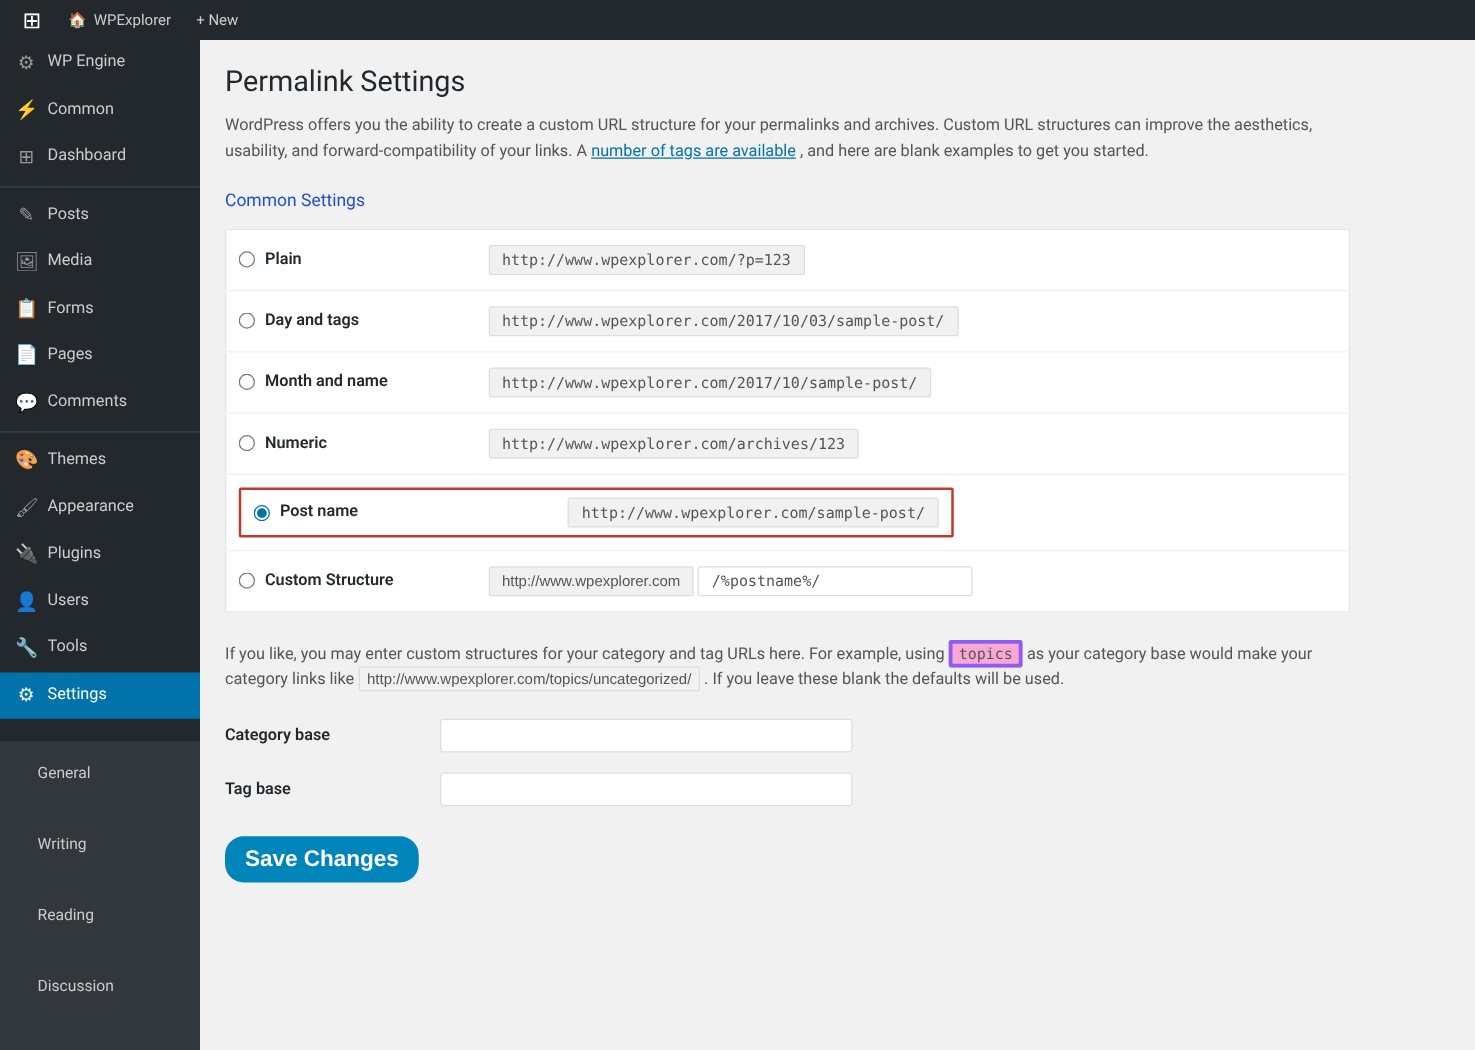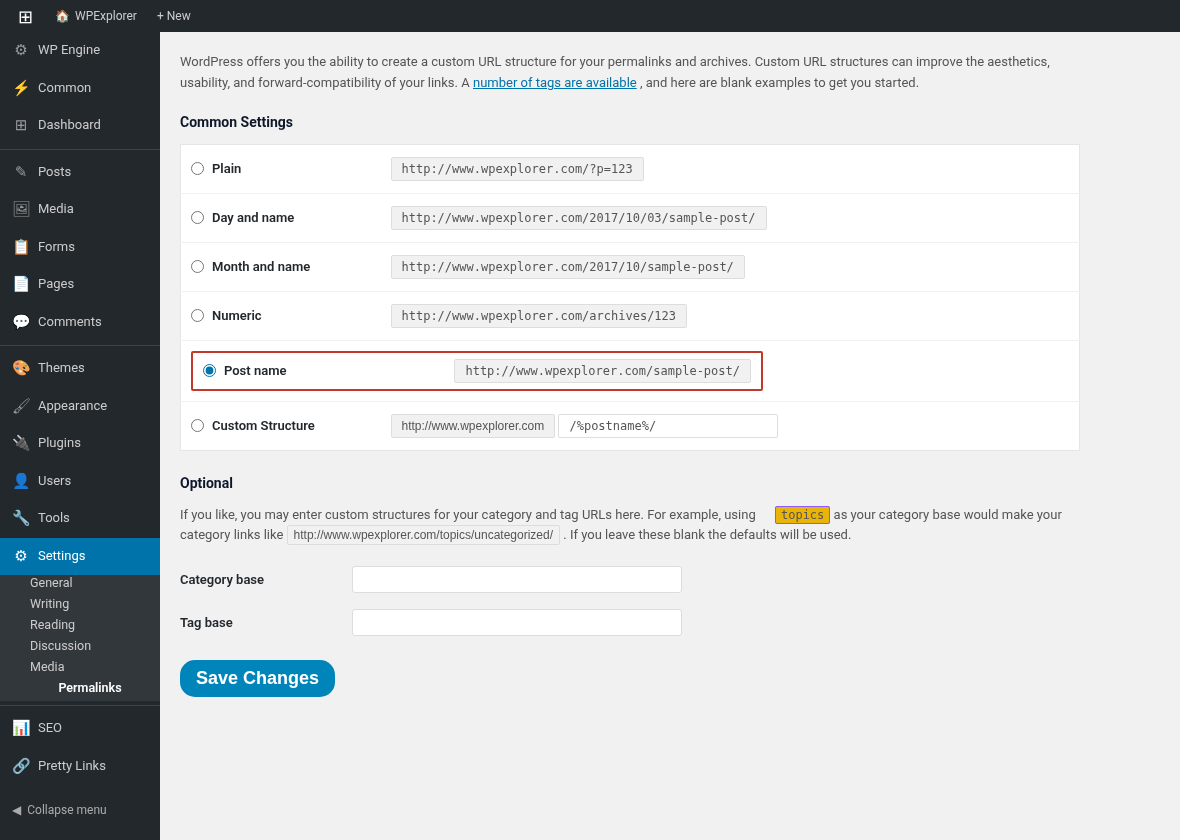--- a/index.html
+++ b/index.html
@@ -53,24 +53,25 @@
       font-size: 13px;
       color: #ccc;
       line-height: 1.3;
     }
     .sidebar-item.active { background: #0073aa; color: #fff; }
     .sidebar-item .icon { font-size: 15px; width: 18px; text-align: center; color: #999; flex-shrink: 0; }
     .sidebar-item.active .icon { color: #fff; }
 
     .sidebar-submenu { background: #32373c; }
     .sidebar-submenu .sub-item {
-      padding: 0 10px 6px 30px;
+      padding: 18px 10px 6px 30px;
       cursor: pointer;
       color: #ccc;
       font-size: 12.5px;
+      margin-top: 18px;
     }
     .sidebar-submenu .sub-item.active { color: #fff; font-weight: 600; text-align: center; }
 
     .sidebar-divider { height: 1px; background: #37444c; margin: 4px 0; }
 
     
     .content-area {
       flex: 1;
       overflow-y: auto;
       background: #f1f1f1;
@@ -88,22 +89,22 @@
       color: #555;
       line-height: 1.6;
       margin-bottom: 20px;
       max-width: 900px;
       font-size: 13px;
     }
     .intro-text a { color: #0073aa; text-decoration: underline; }
 
     .section-title {
       font-size: 14px;
-      font-weight: 700;
-      color: #0f172a;
+      font-weight: 400;
+      color: #1d4ed8;
       margin-bottom: 14px;
     }
 
     .settings-table {
       width: 100%;
       max-width: 900px;
       border-collapse: collapse;
       background: #fff;
       border: 1px solid #e5e5e5;
       margin-bottom: 24px;
@@ -174,27 +175,26 @@
     }
 
     .optional-section { margin-top: 4px; max-width: 900px; }
     .optional-text {
       color: #555;
       line-height: 1.6;
       margin-bottom: 20px;
       font-size: 13px;
     }
     .optional-text code {
-      background: #eab308;
-      border: 1px solid #8b5cf6;
+      background: #f9a8d4;
+      border: 3px solid #8b5cf6;
       padding: 1px 5px;
       font-family: monospace;
       font-size: 12px;
       border-radius: 2px;
-      margin-left: 16px;
     }
     .optional-text .url-code {
       background: #f1f1f1;
       border: 1px solid #ddd;
       padding: 2px 6px;
       font-family: Liberation Sans, sans-serif;
       font-size: 12px;
       border-radius: 2px;
     }
     .form-row {
@@ -345,20 +345,21 @@
       <span>Pretty Links</span>
     </div>
     <div class="collapse-menu">
       <span>◀</span>
       <span>Collapse menu</span>
     </div>
   </div>
 
   <div class="content-area">
 
+    <h1 class="page-title">Permalink Settings</h1>
 
     <p class="intro-text">
       <span>WordPress offers you the ability to create a custom URL structure for your permalinks and archives. Custom URL structures can improve the aesthetics, usability, and forward-compatibility of your links. A</span>
       <a href="#">number of tags are available</a>
       <span>, and here are blank examples to get you started.</span>
     </p>
 
     <h2 class="section-title">Common Settings</h2>
 
     <table class="settings-table">
@@ -373,21 +374,21 @@
         </td>
         <td class="value-col">
           <span class="url-display">http://www.wpexplorer.com/?p=123</span>
         </td>
       </tr>
 
       <tr>
         <td class="label-col">
           <label class="radio-label">
             <input type="radio" name="permalink" value="day-name" style="">
-            <span>Day and name</span>
+            <span>Day and tags</span>
           </label>
         </td>
         <td class="value-col">
           <span class="url-display">http://www.wpexplorer.com/2017/10/03/sample-post/</span>
         </td>
       </tr>
 
       <tr>
         <td class="label-col">
           <label class="radio-label">
@@ -408,21 +409,21 @@
           </label>
         </td>
         <td class="value-col">
           <span class="url-display">http://www.wpexplorer.com/archives/123</span>
         </td>
       </tr>
 
       <tr class="highlighted-row">
         <td colspan="2" style="padding: 10px;">
           <span class="highlight-border">
-            <label class="radio-label" style="font-weight:600;">
+            <label class="radio-label" style="font-weight:600;align-items:flex-end;">
               <input type="radio" name="permalink" value="post-name" checked="" class="selected-radio" style="">
               <span>Post name</span>
             </label>
             <span class="url-display" style="margin-left: 160px;">http://www.wpexplorer.com/sample-post/</span>
           </span>
         </td>
       </tr>
 
       <tr class="custom-structure-row">
         <td class="label-col">
@@ -433,21 +434,20 @@
         </td>
         <td class="value-col">
           <span class="custom-url-prefix">http://www.wpexplorer.com</span>
           <input type="text" class="custom-url-input" value="/%postname%/" style="">
         </td>
       </tr>
     </tbody>
       </table>
 
     <div class="optional-section">
-      <h2 class="section-title">Optional</h2>
       <p class="optional-text">
         <span>If you like, you may enter custom structures for your category and tag URLs here. For example, using</span>
         <code>topics</code>
         <span>as your category base would make your category links like</span>
         <span class="url-code">http://www.wpexplorer.com/topics/uncategorized/</span>
         <span>. If you leave these blank the defaults will be used.</span>
       </p>
 
       <div class="form-row">
         <label>Category base</label>

